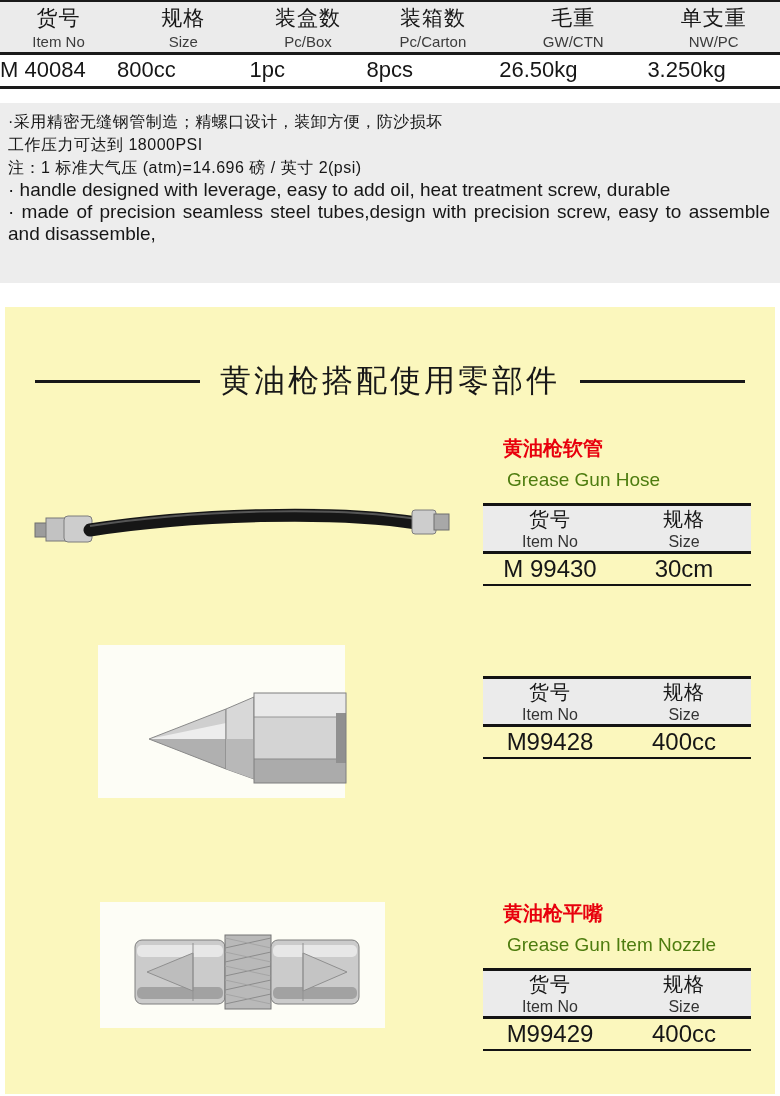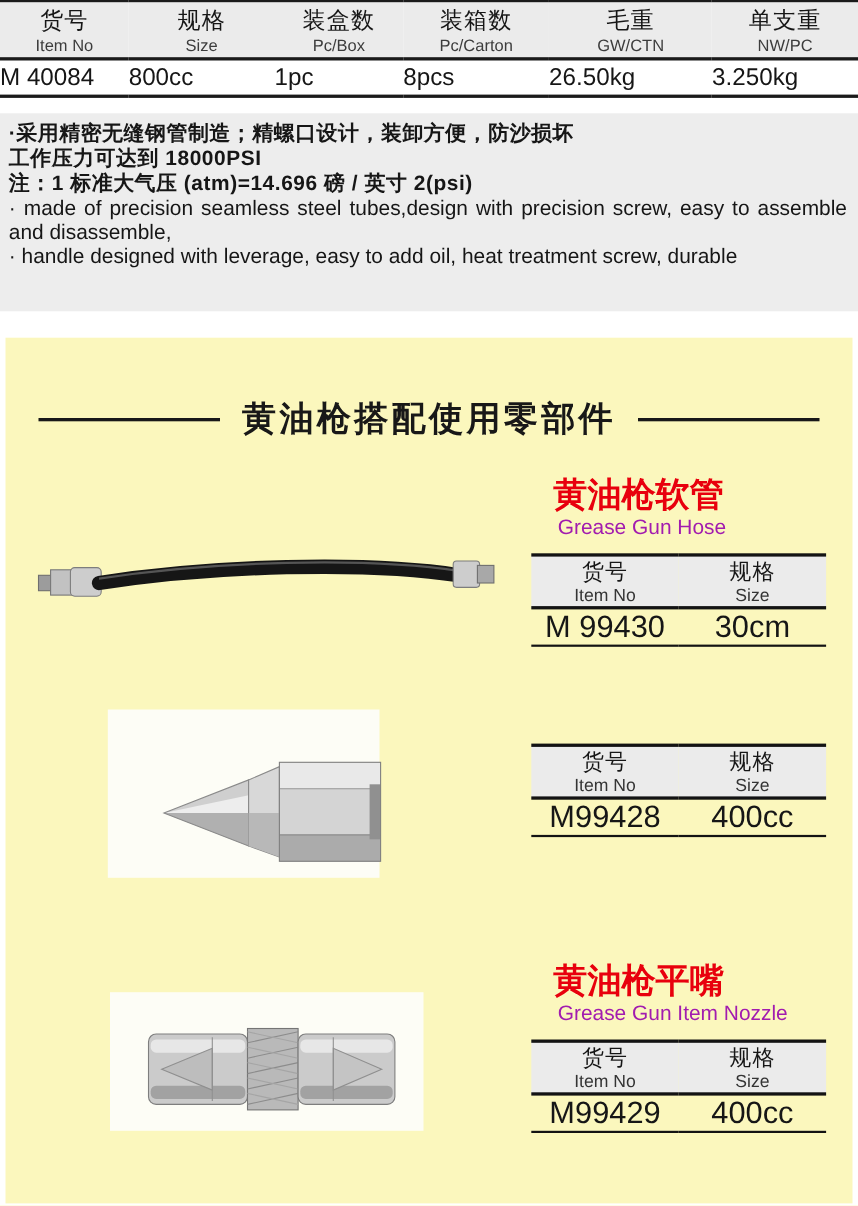--- a/index.html
+++ b/index.html
@@ -27,55 +27,55 @@
   .h-zh { font-size:21px; letter-spacing:1px; }
   .h-en { font-size:15px; color:#3c3c3c; margin-top:1px; }
   table.spec tbody td { height:34px; font-size:22px; }
 
   
   .desc {
     position:absolute; top:103px; left:0; width:780px; height:180px;
     background:var(--desc-gray,#ededed);
     padding:7px 10px 0 8px;
   }
-  .desc .zh { font-size:19px; font-weight:700; line-height:23px; letter-spacing:0.5px; }
+  .desc .zh { font-size:16px; font-weight:400; line-height:23px; letter-spacing:0.5px; }
   .desc .en { font-size:19px; font-weight:400; line-height:22px; text-align:justify; }
 
   
   .panel {
     position:absolute; left:5px; top:307px; width:770px; height:787px;
     background:var(--panel-yellow,#fbf7bd);
   }
   .divider-title {
     position:absolute; top:53px; left:0; width:100%;
     display:flex; align-items:center; justify-content:center; gap:20px;
   }
   .divider-title .line { width:165px; height:3px; background:#181818; }
-  .divider-title .t { font-size:31px; letter-spacing:3px; font-weight:700; color:#181818; white-space:nowrap; }
+  .divider-title .t { font-size:31px; letter-spacing:3px; font-weight:400; color:#181818; white-space:nowrap; }
 
   
   .pinfo { position:absolute; left:478px; width:268px; }
   .pinfo.hose   { top:126px; }
   .pinfo.pointy { top:356px; }
-  .pinfo.flat   { top:568px; }
+  .pinfo.flat   { top:591px; }
   .pinfo .zh-title {
     color:var(--accent-red,#e8000d);
-    font-size:31px; font-weight:bold; padding-left:20px; line-height:34px; white-space:nowrap;
-  }
-  .pinfo .en-title { font-size:19px; color:#a21caf; padding-left:24px; line-height:21px; margin-top:2px; white-space:nowrap; }
+    font-size:20px; font-weight:bold; padding-left:20px; line-height:34px; white-space:nowrap;font-family:Liberation Mono, monospace;
+  }
+  .pinfo .en-title { font-size:19px; color:#4d7c0f; padding-left:24px; line-height:21px; margin-top:2px; white-space:nowrap; }
 
   table.mini {
     width:100%; border-collapse:collapse; table-layout:fixed;
     margin-top:13px; border-top:3px solid #131313;
   }
   table.mini thead tr { background:var(--header-gray,#eaeaea); }
   table.mini th { font-weight:normal; height:39px; border-bottom:3px solid #131313; vertical-align:middle; }
   .th-zh { font-size:20px; letter-spacing:1px; }
   .th-en { font-size:16px; color:#343434; }
-  table.mini td { text-align:center; font-size:28px; font-weight:500; height:32px; border-bottom:2px solid #131313; }
+  table.mini td { text-align:center; font-size:24px; font-weight:500; height:32px; border-bottom:2px solid #131313; }
 
   
   .hose-img { position:absolute; left:28px; top:192px; width:418px; height:60px; }
   .photo-box { position:absolute; background:#fdfdf6; }
   .pointy-box { left:93px; top:338px; width:247px; height:153px; }
   .flat-box   { left:95px; top:595px; width:285px; height:126px; }
   .pointy-box svg { position:absolute; left:48px; top:42px; }
   .flat-box svg   { position:absolute; left:33px; top:28px; }
 </style>
 </head>
@@ -127,22 +127,22 @@
       <td>26.50kg</td>
       <td>3.250kg</td>
     </tr>
   </tbody>
 </table>
 
 <div class="desc">
   <div class="zh">·采用精密无缝钢管制造；精螺口设计，装卸方便，防沙损坏</div>
   <div class="zh">工作压力可达到 18000PSI</div>
   <div class="zh">注：1 标准大气压 (atm)=14.696 磅 / 英寸 2(psi)</div>
+  <div class="en">· handle  designed with leverage, easy to add oil, heat treatment screw, durable</div>
   <div class="en">· made of precision seamless steel tubes,design with precision screw, easy to assemble and disassemble,</div>
-  <div class="en">· handle  designed with leverage, easy to add oil, heat treatment screw, durable</div>
 </div>
 
 <div class="panel">
 
   <div class="divider-title">
     <div class="line"></div>
     <div class="t">黄油枪搭配使用零部件</div>
     <div class="line"></div>
   </div>
 

